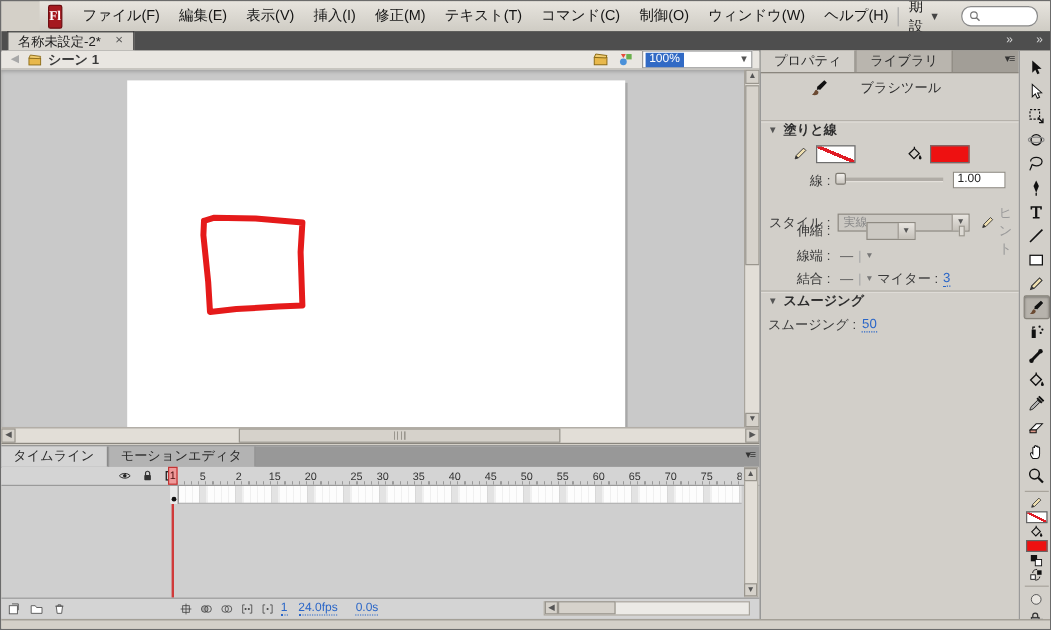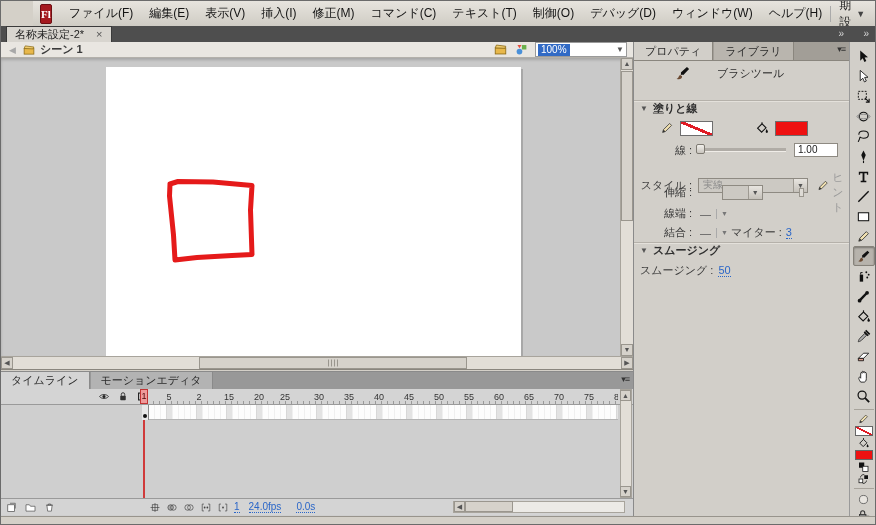--- a/index.html
+++ b/index.html
@@ -151,24 +151,23 @@
 <div class="app">
 
   <div class="menubar">
     <div class="fl-logo">Fl</div>
     <nav class="menus" id="menu-items">
         <div class="menu-item">ファイル(F)</div>
         <div class="menu-item">編集(E)</div>
         <div class="menu-item">表示(V)</div>
         <div class="menu-item">挿入(I)</div>
         <div class="menu-item">修正(M)</div>
+        <div class="menu-item">テキスト(T)</div>
         <div class="menu-item">コマンド(C)</div>
-        <div class="menu-item">テキスト(T)</div>
         <div class="menu-item">制御(O)</div>
-        <div class="menu-item">デバッグ(D)</div>
         <div class="menu-item">ウィンドウ(W)</div>
         <div class="menu-item">ヘルプ(H)</div>
       </nav>
     <div class="workspace">
       <span>初期設定</span>
       <span class="caret">▼</span>
     </div>
     <div class="searchbox">
       <span class="mag">
           <svg viewBox="0 0 16 16" width="100%" height="100%" xmlns="http://www.w3.org/2000/svg">
@@ -266,21 +265,21 @@
               <rect x="3" y="3" width="10" height="10" fill="none" stroke="#222" stroke-width="1.6"></rect>
             </svg>
           </span>
       </div>
       <div class="ruler" id="ruler">
           <div class="rticks"></div>
           <span class="rnum" style="left: 20px;">5</span>
           <span class="rnum" style="left: 50px;">2</span>
           <span class="rnum" style="left: 80px;">15</span>
           <span class="rnum" style="left: 110px;">20</span>
-          <span class="rnum" style="left: 136px; text-align: center;">25</span>
+          <span class="rnum" style="left: 148px; text-align: center;">25</span>
           <span class="rnum" style="left: 170px;">30</span>
           <span class="rnum" style="left: 200px;">35</span>
           <span class="rnum" style="left: 230px;">40</span>
           <span class="rnum" style="left: 260px;">45</span>
           <span class="rnum" style="left: 290px;">50</span>
           <span class="rnum" style="left: 320px;">55</span>
           <span class="rnum" style="left: 350px;">60</span>
           <span class="rnum" style="left: 380px;">65</span>
           <span class="rnum" style="left: 410px;">70</span>
           <span class="rnum" style="left: 440px;">75</span>

